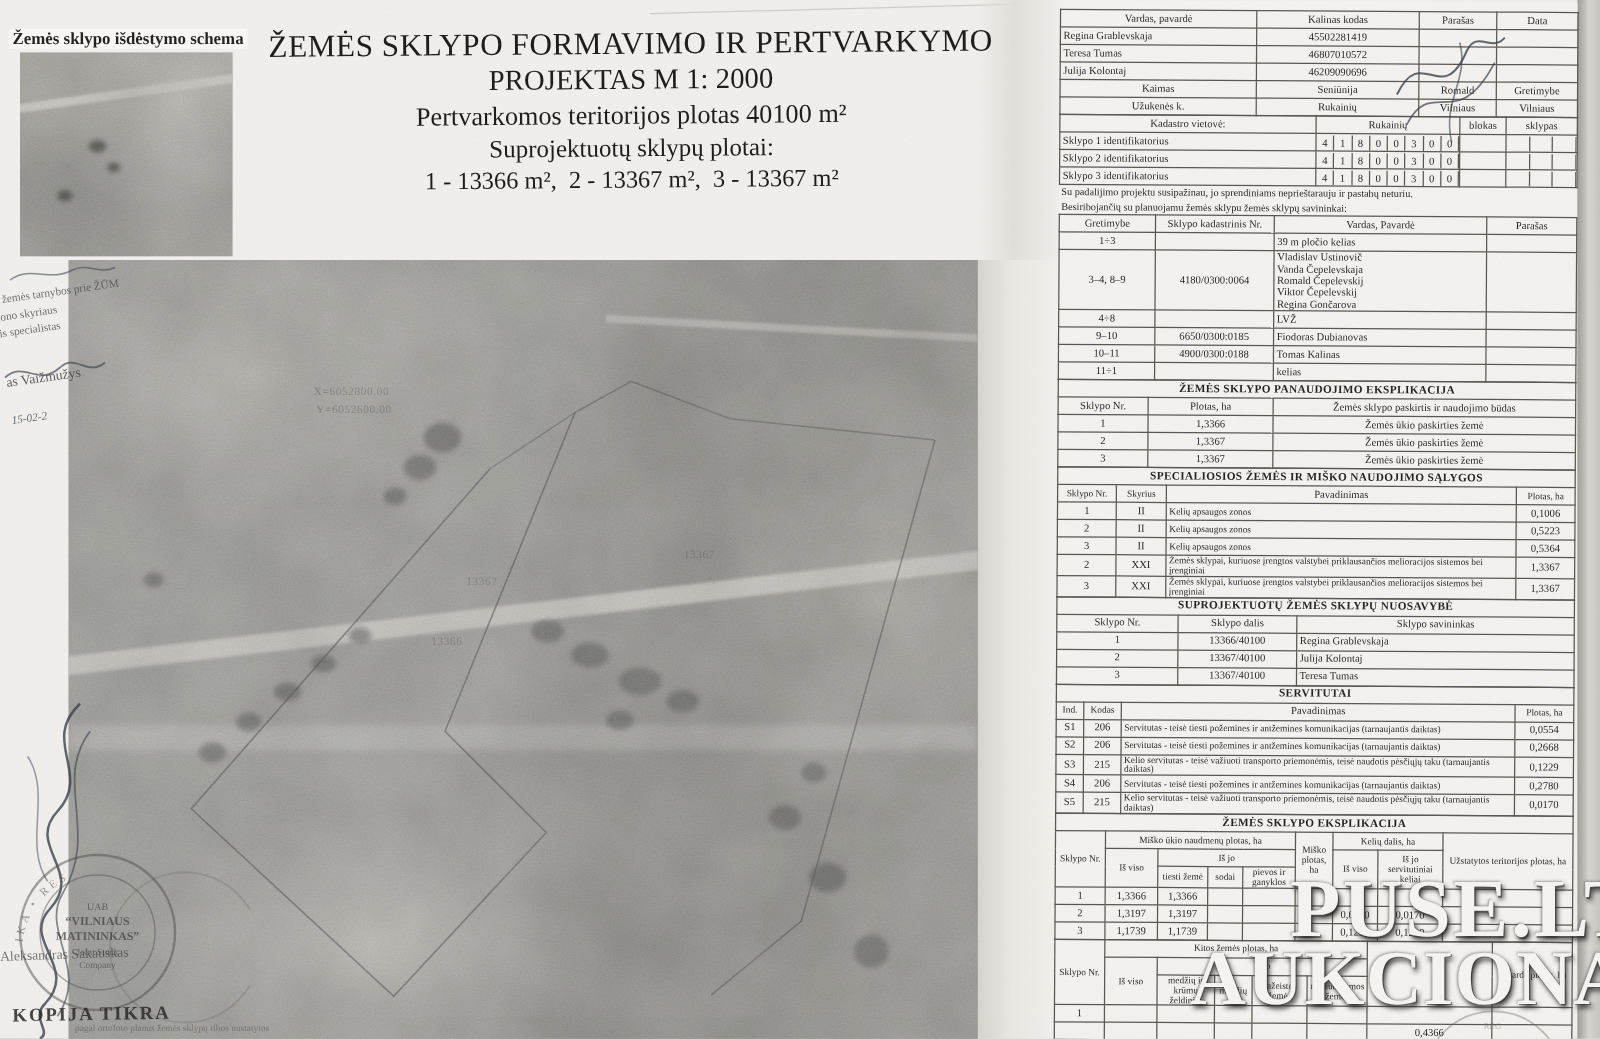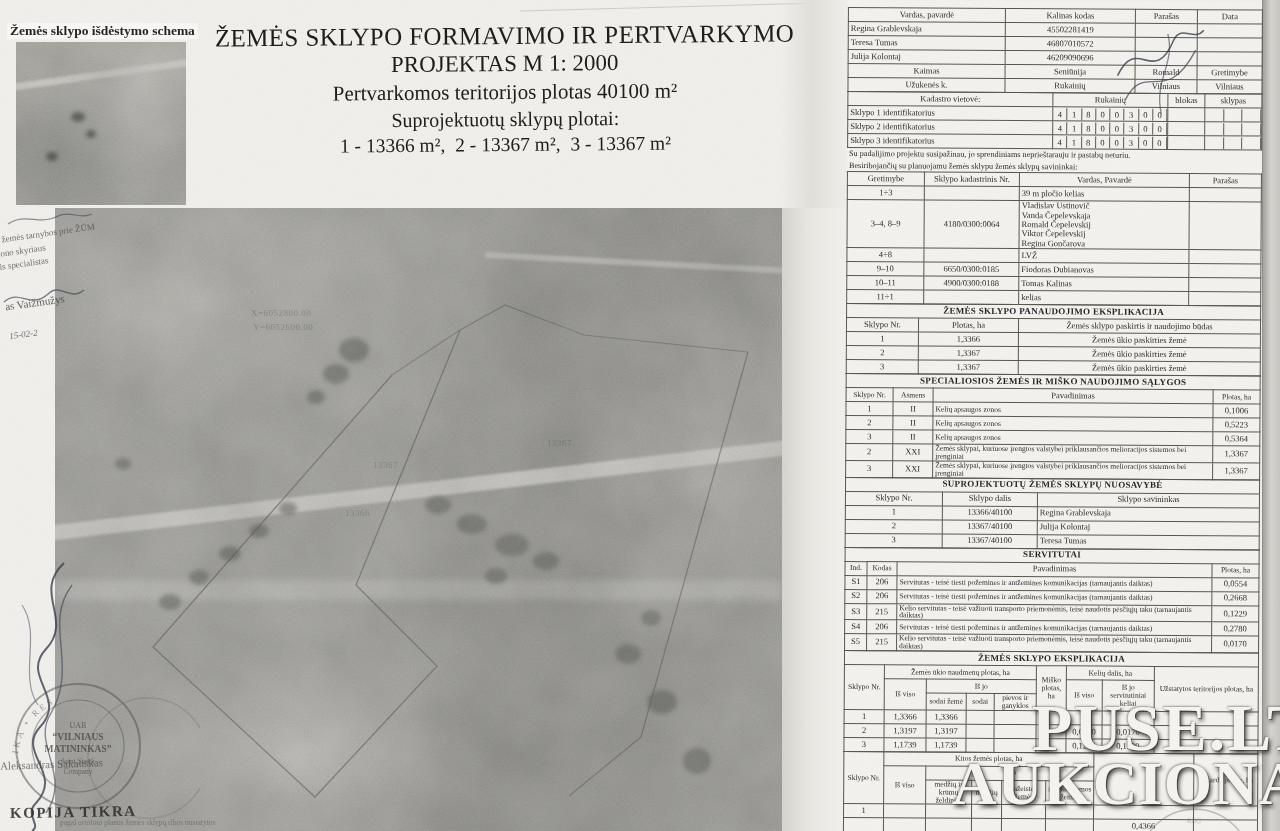--- a/index.html
+++ b/index.html
@@ -447,21 +447,21 @@
           <col style="width:40px">
           <col style="width:280px">
           <col style="width:47px">
         </colgroup>
       <tbody>
           <tr>
             <td colspan="4" class="sec-title">SPECIALIOSIOS ŽEMĖS IR MIŠKO NAUDOJIMO SĄLYGOS</td>
           </tr>
       <tr>
         <th class="wrap">Sklypo Nr.</th>
-        <th class="wrap">Asmens</th>
+        <th class="wrap">Skyrius</th>
         <th>Pavadinimas</th>
         <th class="wrap">Plotas, ha</th>
       </tr>
       </tbody>
         <tbody>
 
           <tr>
             <td class="c">1</td>
             <td class="c">II</td>
             <td class="l wrap">Kelių apsaugos zonos</td>
@@ -604,33 +604,33 @@
           <col style="width:36px">
           <col style="width:52px">
           <col style="width:104px">
         </colgroup>
       <tbody>
           <tr>
             <td colspan="9" class="sec-title">ŽEMĖS SKLYPO EKSPLIKACIJA</td>
           </tr>
       <tr>
         <th rowspan="3" class="wrap">Sklypo Nr.</th>
-        <th colspan="4" class="wrap">Žemės ūkio naudmenų plotas, ha</th>
+        <th colspan="4" class="wrap">Miško ūkio naudmenų plotas, ha</th>
         <th rowspan="3" class="wrap">Miško plotas, ha</th>
         <th colspan="2" class="wrap">Kelių dalis, ha</th>
         <th rowspan="3" class="wrap">Užstatytos teritorijos plotas, ha</th>
       </tr>
       <tr>
         <th rowspan="2" class="wrap">Iš viso</th>
         <th colspan="3" class="wrap">Iš jo</th>
         <th rowspan="2" class="wrap">Iš viso</th>
         <th rowspan="2" class="wrap">Iš jo servitutiniai keliai</th>
       </tr>
       <tr>
-        <th class="wrap">sodai žemė</th>
+        <th class="wrap">tiesti žemė</th>
         <th class="wrap">sodai</th>
         <th class="wrap">pievos ir ganyklos</th>
       </tr>
       </tbody>
         <tbody>
 
           <tr>
             <td class="c">1</td>
             <td class="c">1,3366</td>
             <td class="c">1,3366</td>

